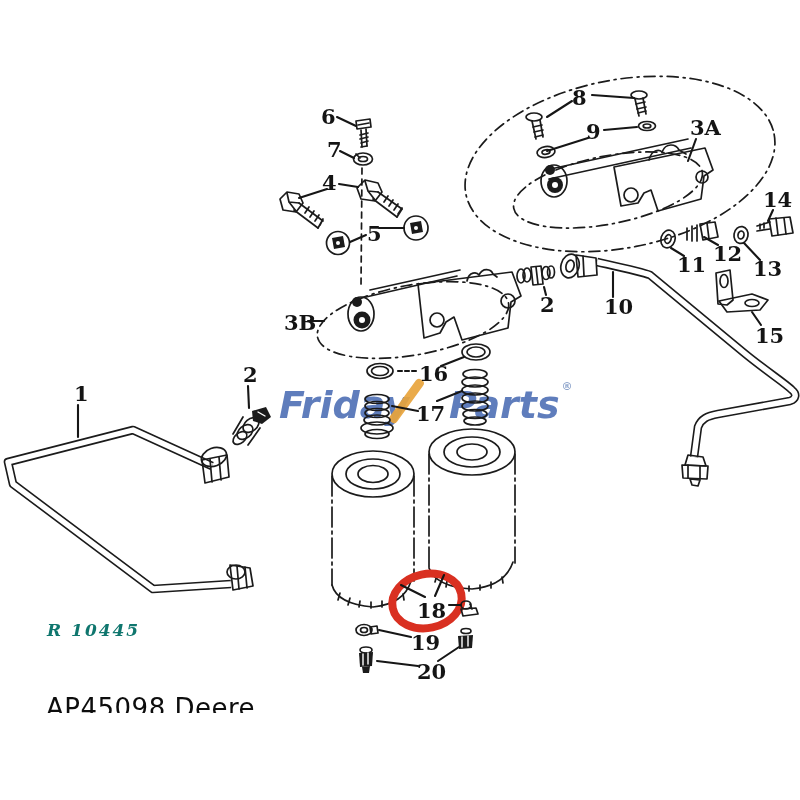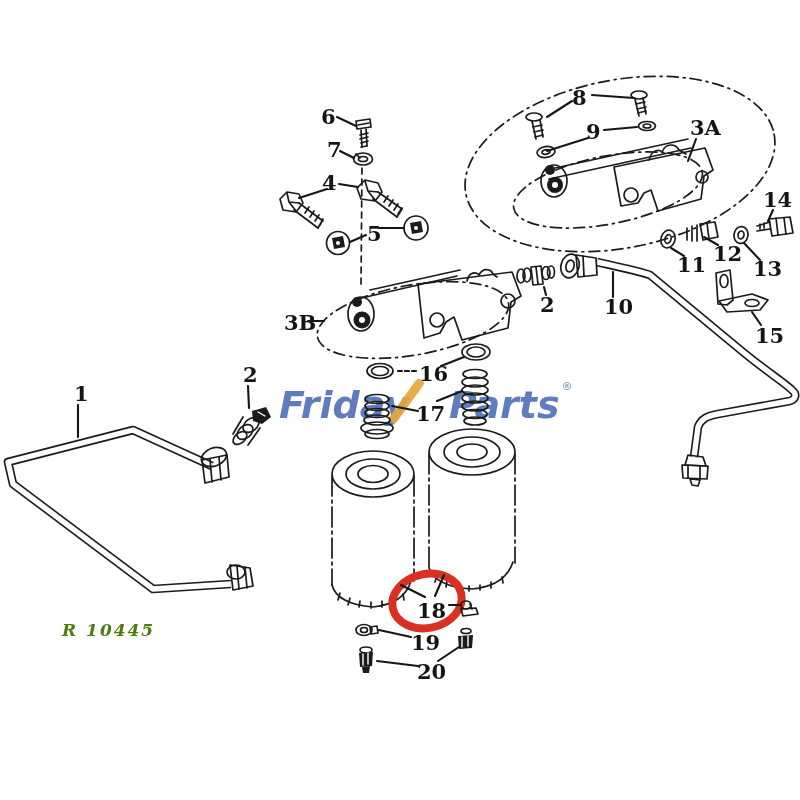--- a/index.html
+++ b/index.html
@@ -19,22 +19,22 @@
   .fl{fill:#1b1b1b;stroke:none;}
   .wl{stroke:#ffffff;fill:none;stroke-width:1.4;stroke-linecap:round;}
   .tube-o{stroke:#1b1b1b;stroke-width:8.6;fill:none;stroke-linejoin:round;}
   .tube-i{stroke:#ffffff;stroke-width:5.4;fill:none;stroke-linejoin:round;}
   .dd{stroke-dasharray:11 5 2 5;}
   .ds{stroke-dasharray:6 5;}
   .dside{stroke-dasharray:20 4 3 4;}
   .ldr{stroke:#161616;stroke-width:2.1;fill:none;stroke-linecap:round;}
   text.callout{font:700 21px "DejaVu Serif",serif;fill:#141414;}
   
-  .ref-code{position:absolute;left:62px;top:620px;z-index:3;
-            font:italic 700 17px "DejaVu Serif",serif;color:#4d7c0f;letter-spacing:2px;}
+  .ref-code{position:absolute;left:47px;top:620px;z-index:3;
+            font:italic 700 17px "DejaVu Serif",serif;color:#0f766e;letter-spacing:2px;}
   .caption-wrap{position:absolute;left:46px;top:693px;width:360px;height:20px;overflow:hidden;z-index:3;}
   .caption{font:400 26px "DejaVu Sans",sans-serif;color:#0d0d0d;letter-spacing:.5px;}
 </style>
 </head>
 <body>
 
 <div class="stage">
 
   <div class="watermark"><span>Friday</span><span class="wm-right">Parts</span><span class="wm-reg">®</span></div>
   <div class="wm-slash"></div>
@@ -306,14 +306,17 @@
       <text class="callout" x="419" y="381">16</text>
       <text class="callout" x="416" y="421">17</text>
       <text class="callout" x="417" y="618">18</text>
       <text class="callout" x="411" y="650">19</text>
       <text class="callout" x="417" y="679">20</text>
     </g>
   </svg>
 
   <div class="ref-code">R 10445</div>
 
+  <div class="caption-wrap">
+    <div class="caption">AP45098 Deere</div>
+  </div>
 
 </div>
 
 </body></html>

